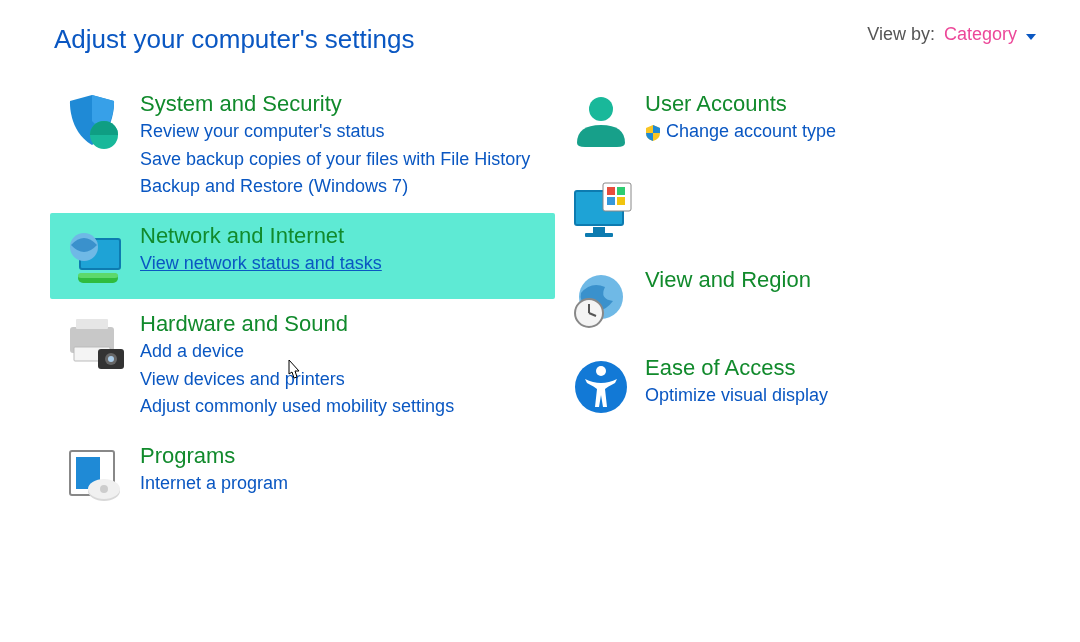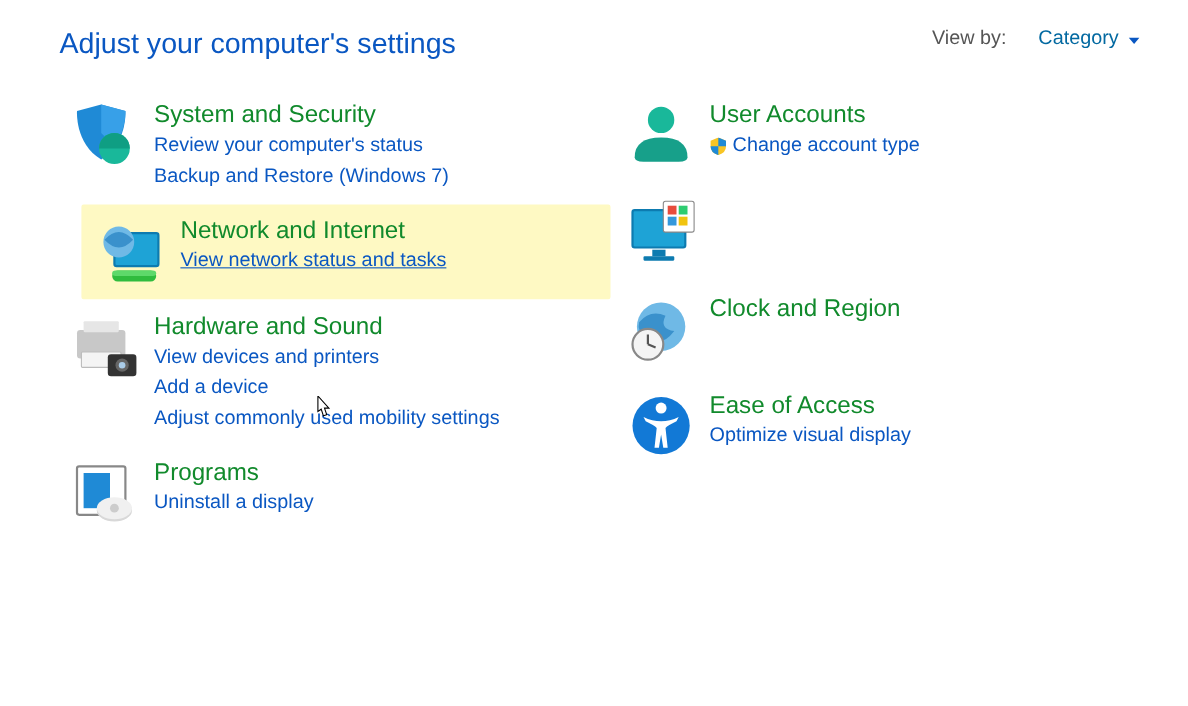--- a/index.html
+++ b/index.html
@@ -1,25 +1,25 @@
 <!DOCTYPE html>
 <html><head>
 <meta charset="utf-8">
 <style>
   html,body{margin:0;padding:0;font-family:"Segoe UI",Arial,sans-serif;background:#fff;color:#222;}
   body{width:1080px;height:642px;overflow:hidden;background:#fff;}
   .header{display:flex;justify-content:space-between;align-items:flex-start;padding:24px 44px 6px 54px;gap:40px;}
   .title{font-size:26px;color:#0a57c2;font-weight:400;}
   .viewby{font-size:18px;color:#555;}
-  .viewby .cat{color:#0369a1;margin-left:24px;}
+  .viewby .cat{color:#ec4899;margin-left:4px;}
   .viewby .caret{display:inline-block;margin-left:4px;}
   .content{display:flex;padding:20px 20px 0 50px;}
   .col{flex:1;min-width:0;}
   .item{display:flex;align-items:flex-start;padding:10px 10px 10px 6px;margin:0 0 2px 0;border-radius:2px;}
-  .item.selected{background:#fef9c3;margin-left:24px;}
+  .item.selected{background:#5eead4;}
   .item .iconbox{width:80px;height:64px;flex:0 0 80px;display:flex;align-items:flex-start;justify-content:center;padding-top:2px;}
   .item .textbox{flex:1;padding-left:4px;}
   .cat-title{font-size:22px;color:#118a2c;font-weight:400;margin-bottom:2px;line-height:1.2;}
   .link{font-size:18px;color:#0a57c2;display:block;margin:2px 0 2px 0;line-height:1.4;cursor:pointer;}
   .link.underline{text-decoration:underline;}
   .link .shield{display:inline-block;vertical-align:middle;margin-right:5px;}
   .cursor{position:absolute;left:283px;top:360px;pointer-events:none;}
   svg{display:block;}
 </style>
 </head>
@@ -47,20 +47,21 @@
         <svg width="64" height="64" viewBox="0 0 64 64">
           <path d="M28 2 L50 8 C50 8 52 38 28 52 C4 38 6 8 6 8 Z" fill="#1f8ad6"></path>
           <path d="M28 2 L50 8 C50 8 51 24 40 40 L28 28 Z" fill="#37a0e8"></path>
           <circle cx="40" cy="42" r="14" fill="#19b89a"></circle>
           <path d="M26 42 A14 14 0 0 1 54 42 Z" fill="#0f9e83"></path>
         </svg>
       </div>
       <div class="textbox">
         <div class="cat-title">System and Security</div>
         <span class="link">Review your computer's status</span>
+        <span class="link">Save backup copies of your files with File History</span>
         <span class="link">Backup and Restore (Windows 7)</span>
       </div>
     </div>
 
     <div class="item selected">
       <div class="iconbox">
         <svg width="64" height="64" viewBox="0 0 64 64">
           <rect x="16" y="14" width="40" height="30" rx="2" fill="#1ea3d6"></rect>
           <rect x="16" y="14" width="40" height="30" rx="2" fill="none" stroke="#0d7bb0" stroke-width="2"></rect>
           <circle cx="20" cy="22" r="14" fill="#6fb9e6"></circle>
@@ -81,39 +82,39 @@
           <rect x="6" y="14" width="44" height="26" rx="3" fill="#c8c8c8"></rect>
           <rect x="12" y="6" width="32" height="10" rx="1" fill="#e6e6e6"></rect>
           <rect x="10" y="34" width="36" height="14" rx="1" fill="#f4f4f4" stroke="#bbb"></rect>
           <rect x="34" y="36" width="26" height="20" rx="3" fill="#333"></rect>
           <circle cx="47" cy="46" r="6" fill="#666"></circle>
           <circle cx="47" cy="46" r="3" fill="#aacce8"></circle>
         </svg>
       </div>
       <div class="textbox">
         <div class="cat-title">Hardware and Sound</div>
+        <span class="link">Add a device</span>
         <span class="link">View devices and printers</span>
-        <span class="link">Add a device</span>
         <span class="link">Adjust commonly used mobility settings</span>
       </div>
     </div>
 
     <div class="item">
       <div class="iconbox">
         <svg width="64" height="64" viewBox="0 0 64 64">
           <rect x="6" y="6" width="44" height="44" rx="2" fill="#fff" stroke="#888" stroke-width="2"></rect>
           <rect x="12" y="12" width="24" height="32" fill="#1f8ad6"></rect>
           <ellipse cx="40" cy="46" rx="16" ry="10" fill="#d8d8d8"></ellipse>
           <ellipse cx="40" cy="44" rx="16" ry="10" fill="#f0f0f0"></ellipse>
           <circle cx="40" cy="44" r="4" fill="#ccc"></circle>
         </svg>
       </div>
       <div class="textbox">
         <div class="cat-title">Programs</div>
-        <span class="link">Uninstall a display</span>
+        <span class="link">Internet a program</span>
       </div>
     </div>
 
   </div>
 
   <div class="col">
 
     <div class="item">
       <div class="iconbox">
         <svg width="60" height="60" viewBox="0 0 60 60">
@@ -155,21 +156,21 @@
       <div class="iconbox">
         <svg width="64" height="64" viewBox="0 0 64 64">
           <circle cx="32" cy="28" r="22" fill="#6fb9e6"></circle>
           <path d="M12 24 Q22 12 36 18 Q30 30 44 32 Q32 48 18 38 Q10 32 12 24 Z" fill="#3a91cc"></path>
           <circle cx="20" cy="44" r="14" fill="#f4f4f4" stroke="#888" stroke-width="2"></circle>
           <line x1="20" y1="44" x2="20" y2="35" stroke="#555" stroke-width="2"></line>
           <line x1="20" y1="44" x2="27" y2="47" stroke="#555" stroke-width="2"></line>
         </svg>
       </div>
       <div class="textbox">
-        <div class="cat-title">Clock and Region</div>
+        <div class="cat-title">View and Region</div>
       </div>
     </div>
 
     <div class="item">
       <div class="iconbox">
         <svg width="60" height="60" viewBox="0 0 60 60">
           <circle cx="30" cy="30" r="26" fill="#1279d6"></circle>
           <circle cx="30" cy="14" r="5" fill="#fff"></circle>
           <path d="M14 22 Q30 30 46 22 L44 26 Q36 30 34 32 L36 50 L32 50 L30 38 L28 50 L24 50 L26 32 Q24 30 16 26 Z" fill="#fff"></path>
         </svg>

